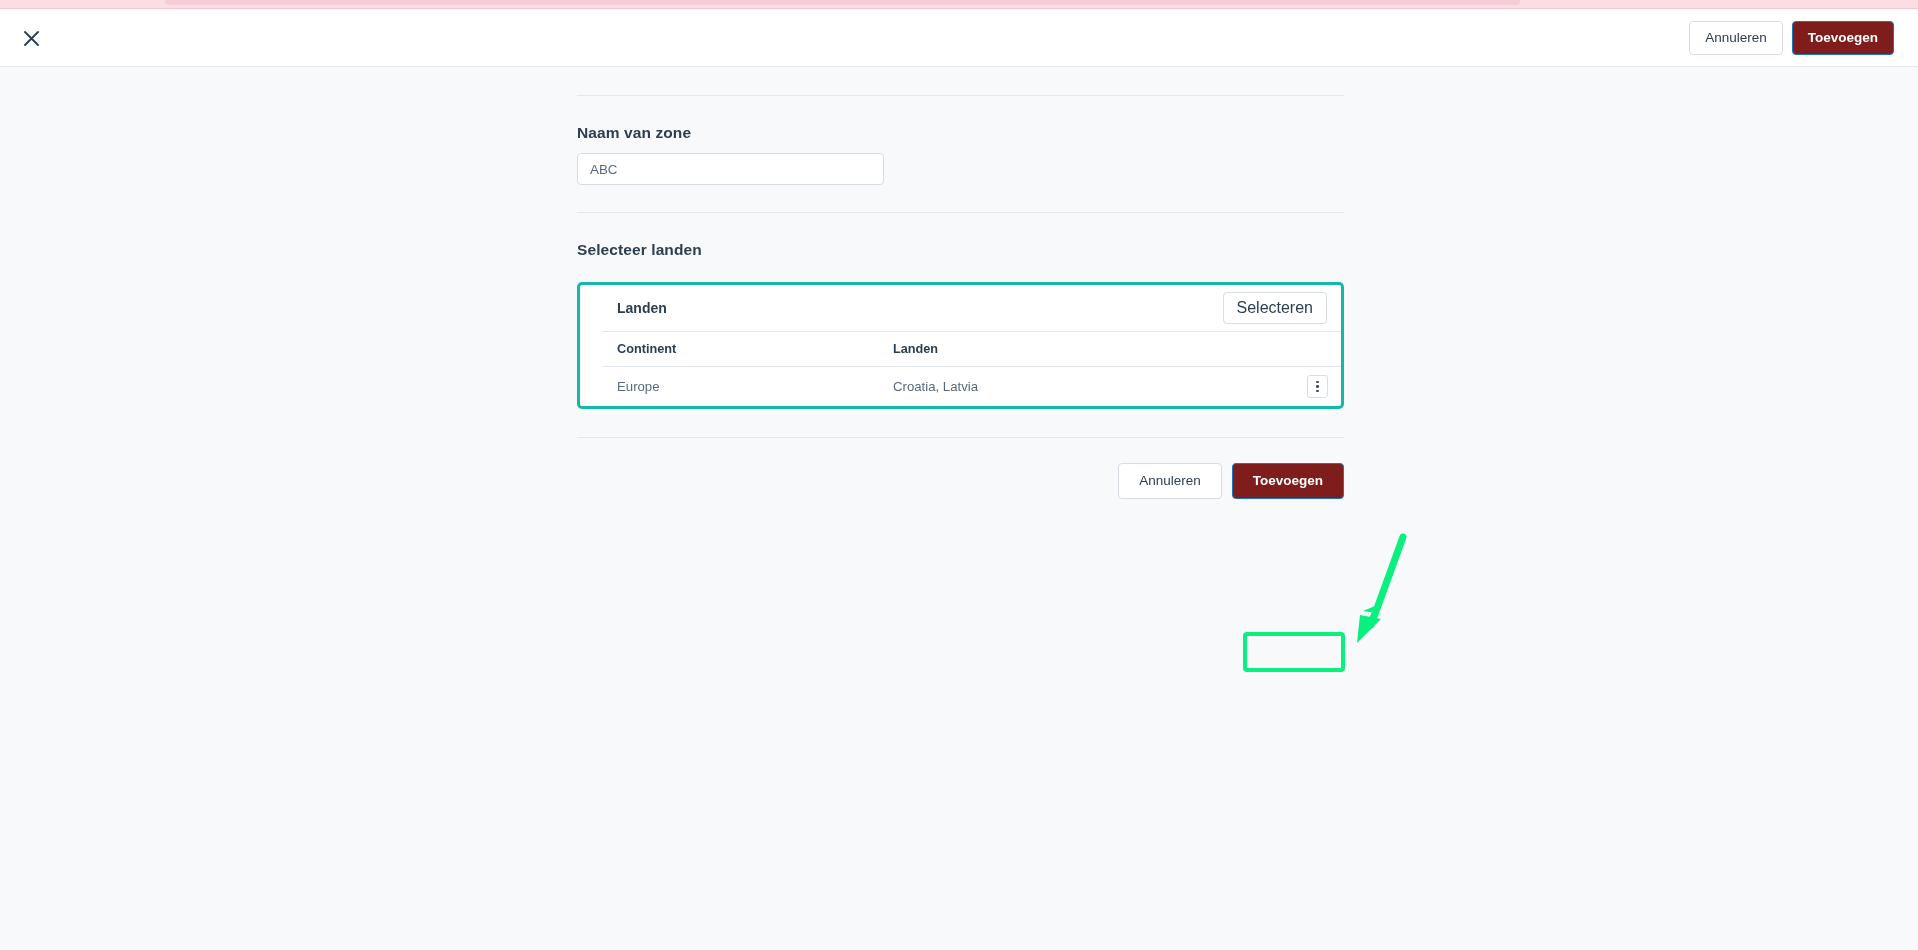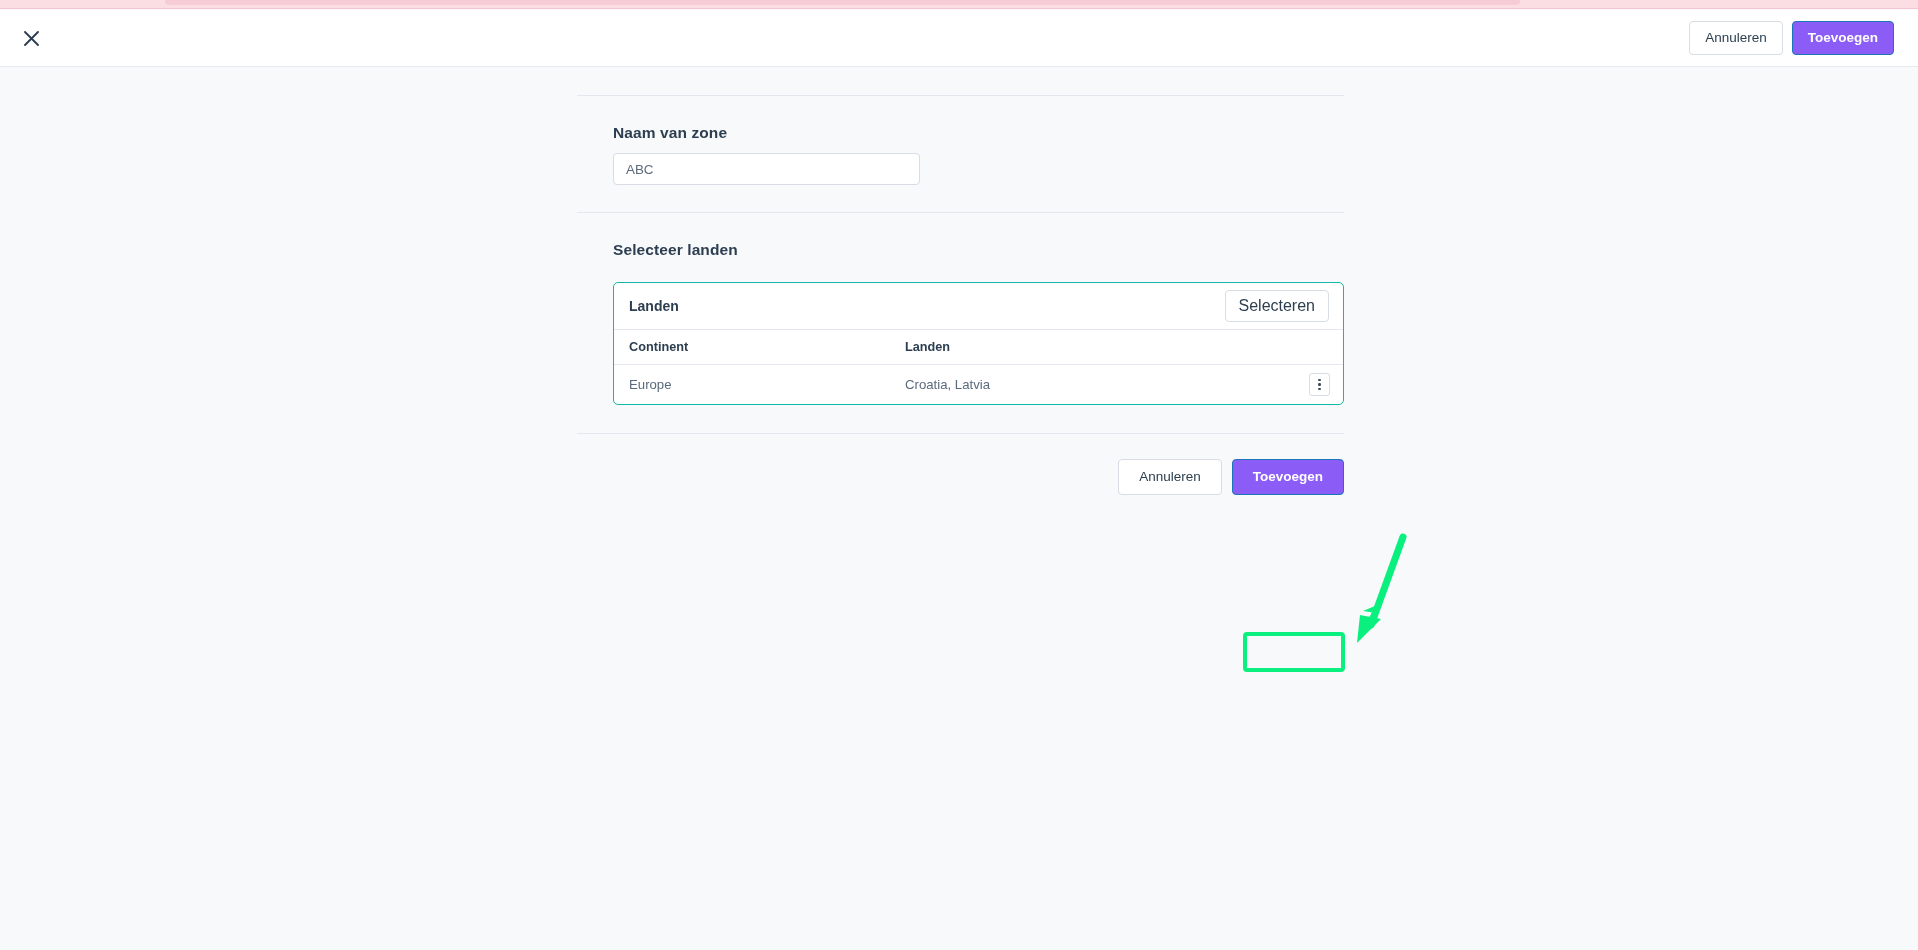--- a/index.html
+++ b/index.html
@@ -80,21 +80,21 @@
     align-items: center;
     justify-content: center;
   }
   .btn-secondary {
     background: #ffffff;
     color: #2c3e50;
     border: 1px solid #d7dce5;
     padding: 9px 15px;
   }
   .btn-primary {
-    background: #8b5cf6;
+    background: #7f1d1d;
     color: #ffffff;
     border: 1px solid #1b75bb;
     padding: 9px 15px;
     font-weight: bold;
   }
 
   
   .content {
     position: absolute;
     top: 68px;
@@ -111,21 +111,20 @@
   }
 
   .divider {
     height: 1px;
     background: #e4e7ed;
     margin-top: 27px;
   }
 
   .section {
     padding-top: 28px;
-    margin-left: 36px;
   }
 
   .section-title {
     font-size: 15.5px;
     font-weight: bold;
     color: #2c3e50;
     letter-spacing: .1px;
   }
 
   .section-desc {
@@ -154,23 +153,24 @@
     border: 1px solid #d7dce5;
     border-radius: 4px;
     outline: none;
   }
   .text-input::placeholder { color: #9aa7b6; }
 
   
   .card {
     margin-top: 23px;
     background: #ffffff;
-    border: 1px solid #14b8a6;
+    border: 3px solid #14b8a6;
     border-radius: 5px;
     overflow: hidden;
+    padding-left: 22px;
   }
 
   .card-header {
     height: 46px;
     display: flex;
     align-items: center;
     justify-content: space-between;
     padding: 0 14px 0 15px;
   }
   .card-header-title {

